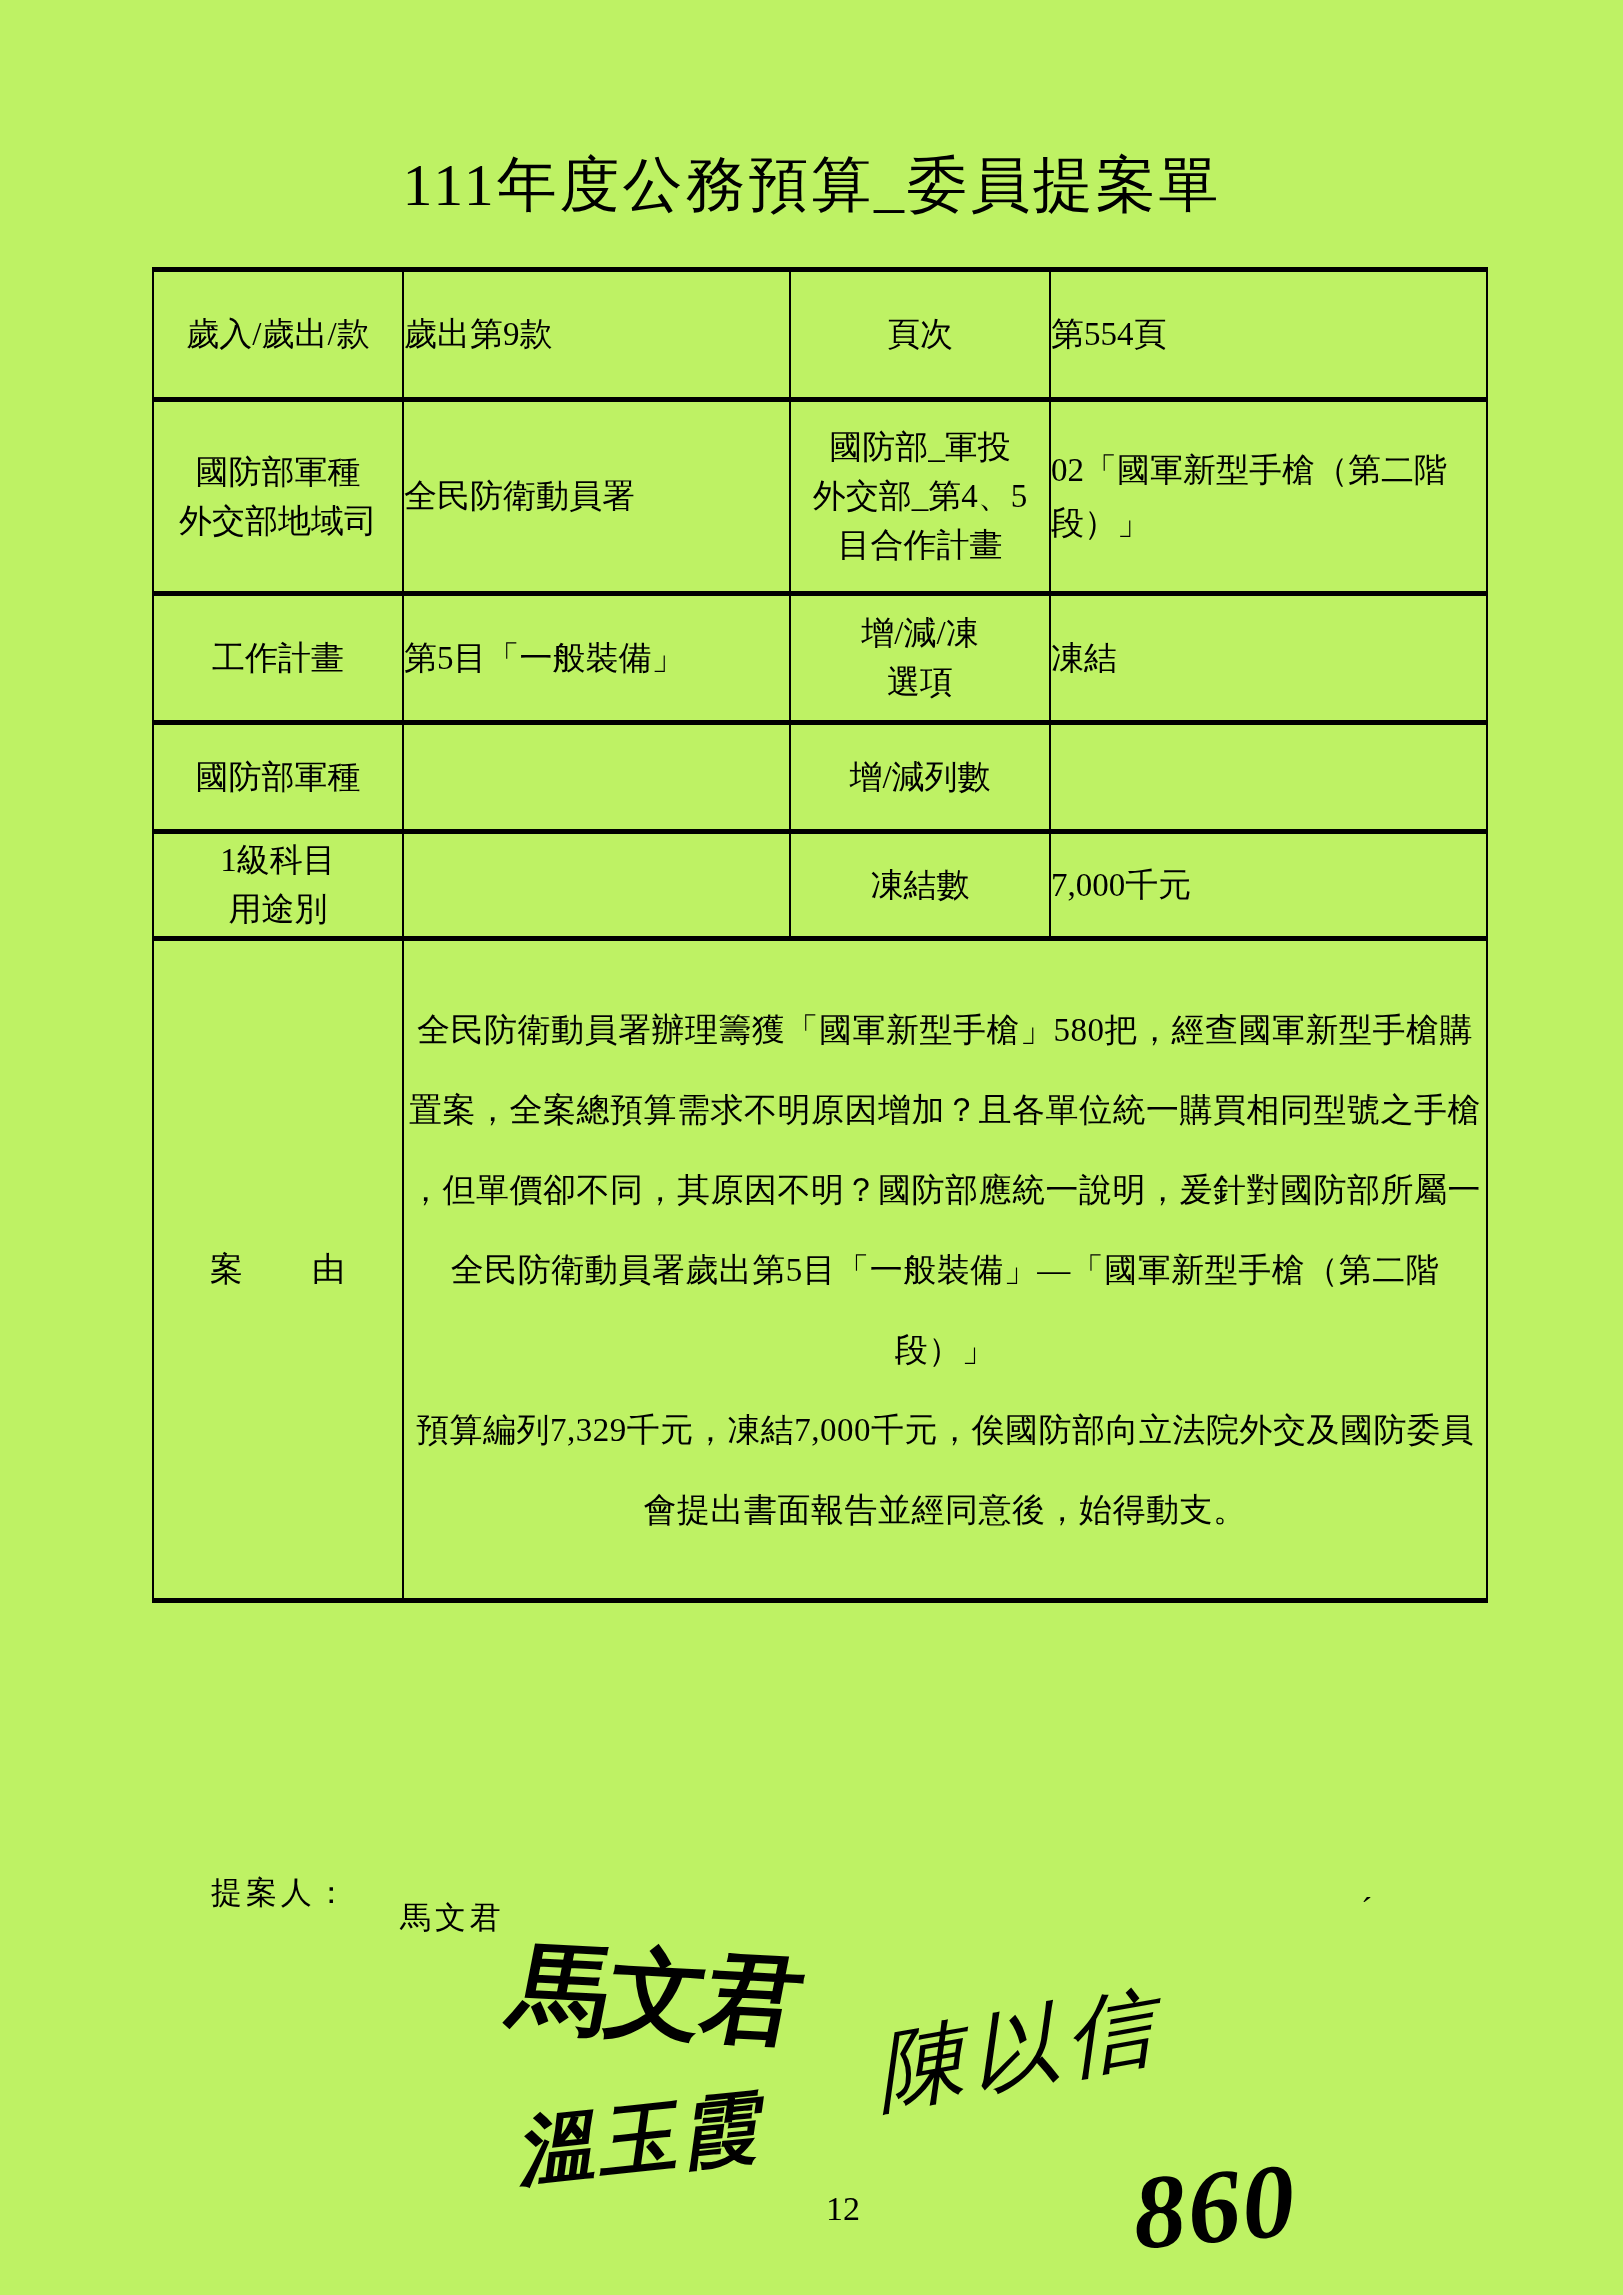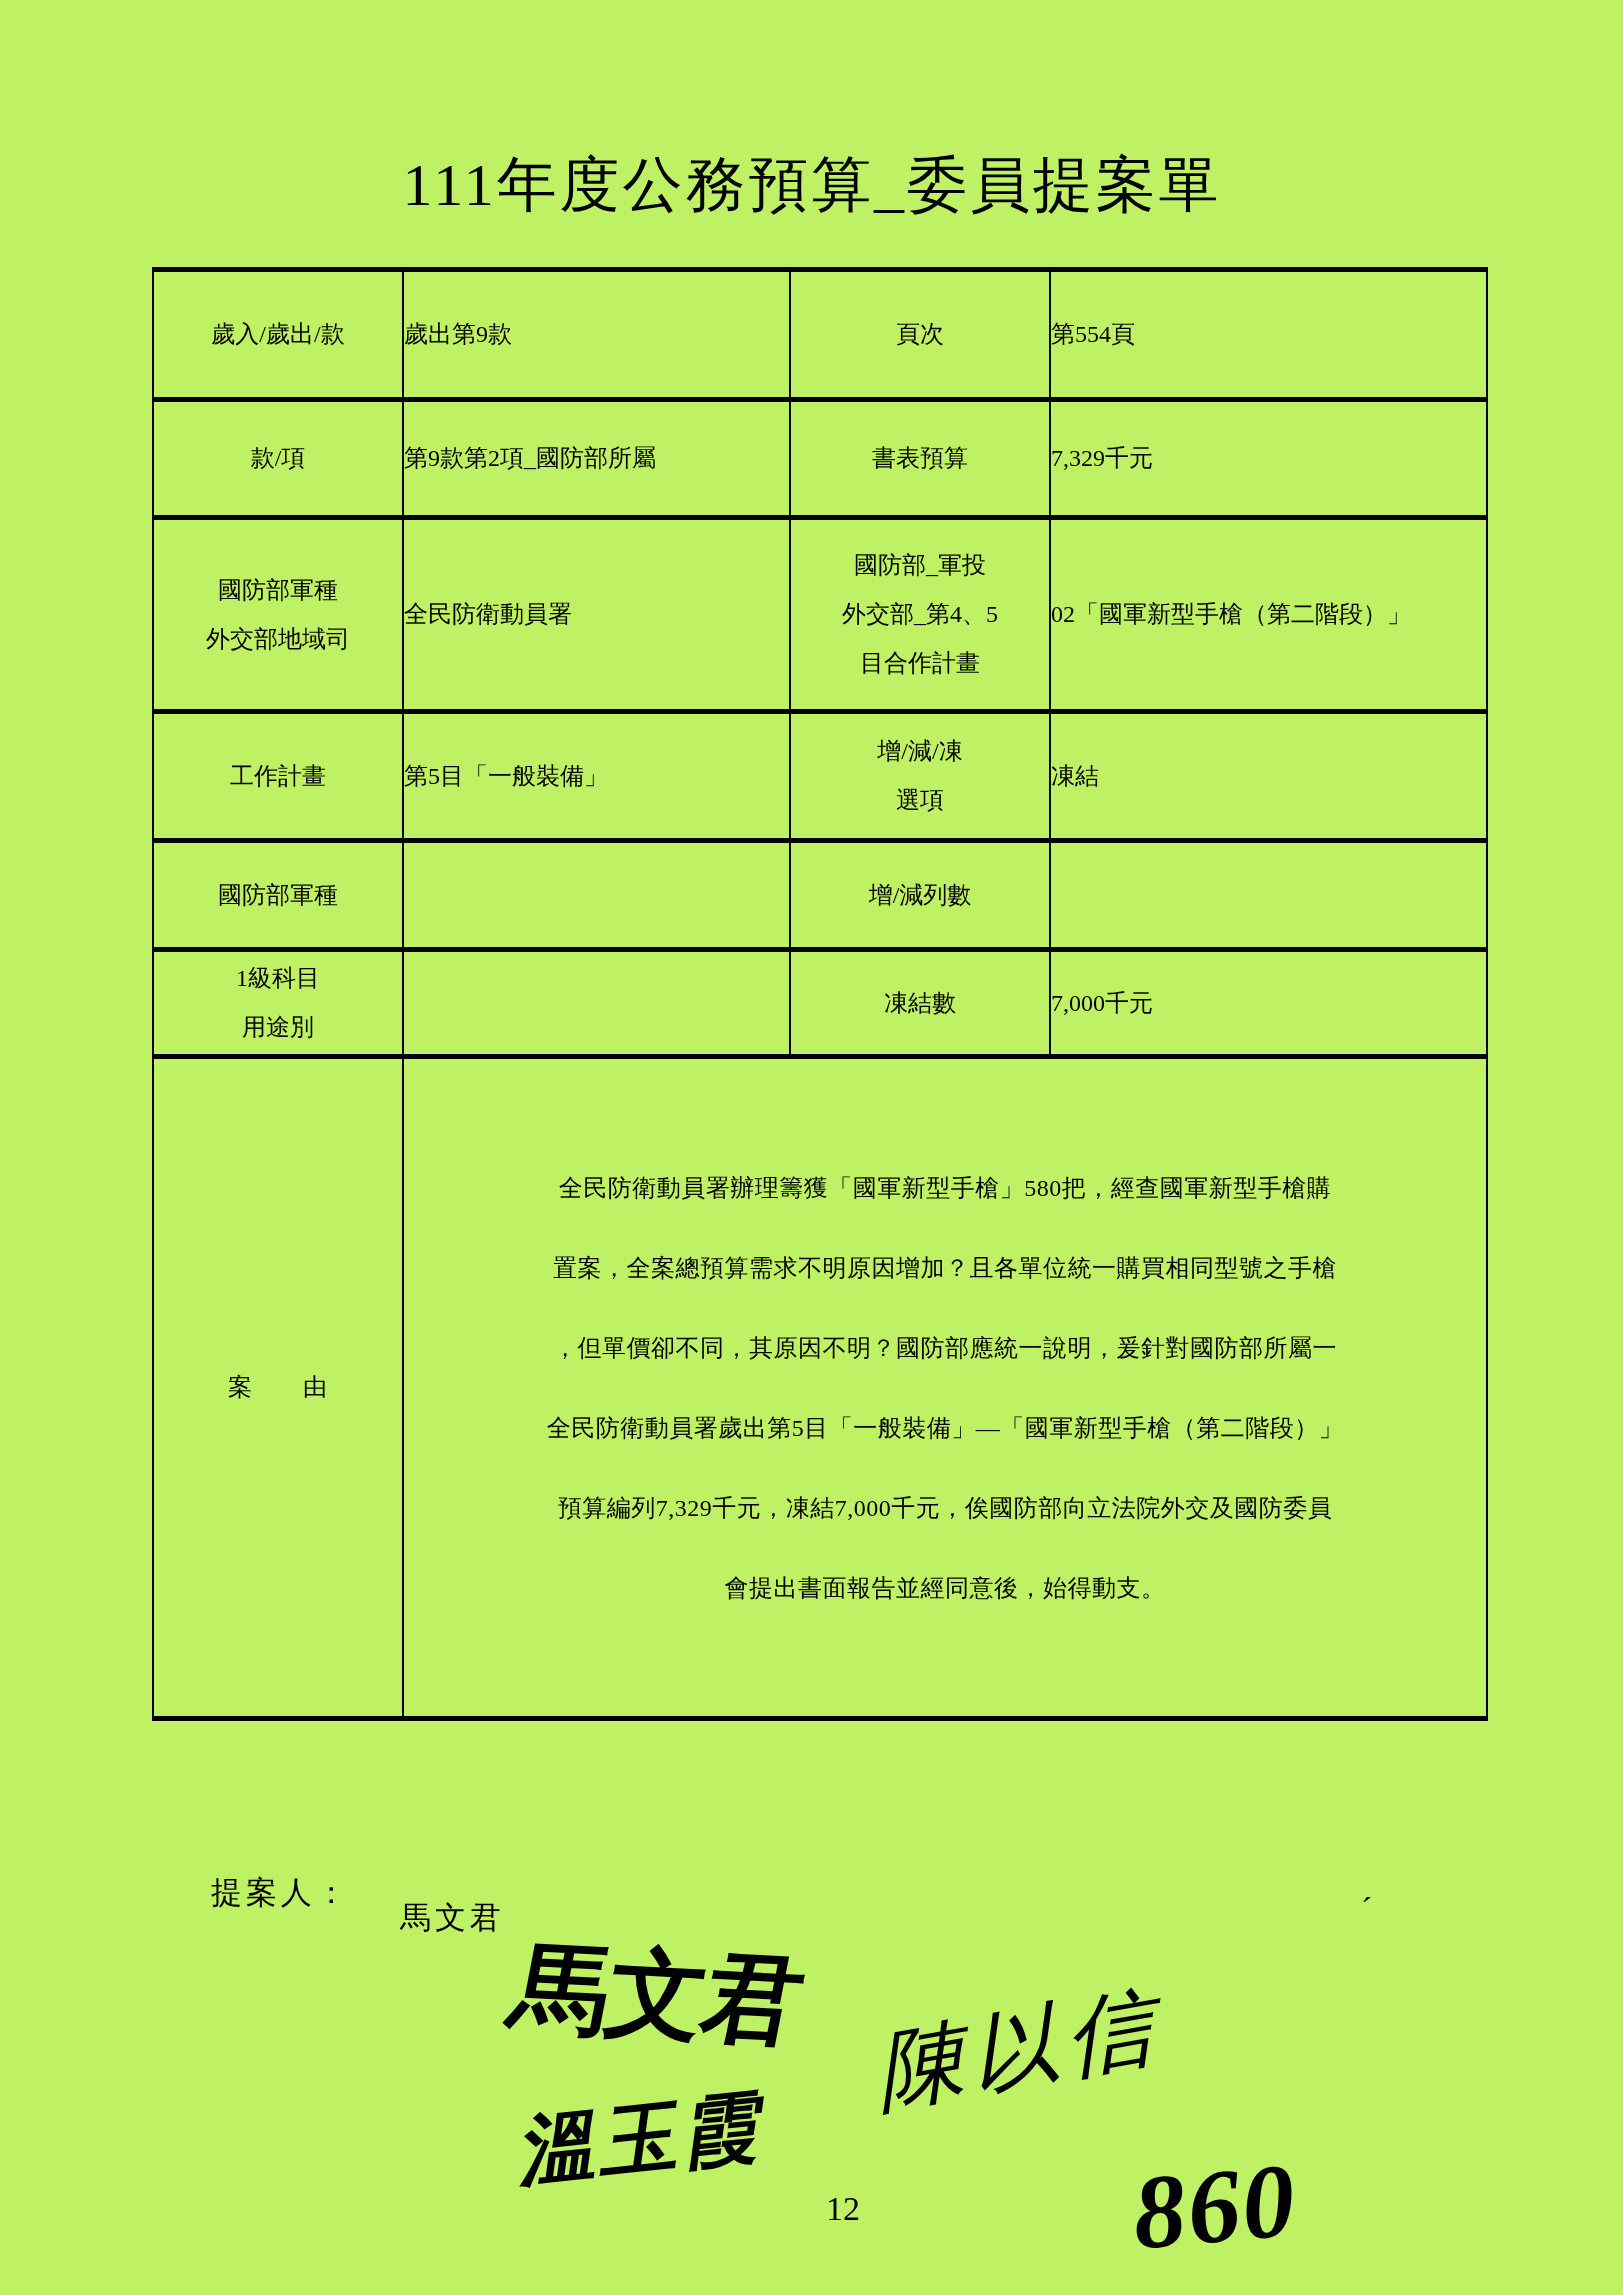--- a/index.html
+++ b/index.html
@@ -16,21 +16,21 @@
     text-align:center;font-size:60px;letter-spacing:2.9px;font-weight:500;
   }
 
   table.form{
     position:absolute;left:152px;top:267px;
     width:1334px;border-collapse:collapse;table-layout:fixed;
   }
   table.form td{
     border-left:2.9px solid #000;border-right:2.9px solid #000;
     border-top:5.4px solid #000;border-bottom:5.4px solid #000;
-    font-size:24px;vertical-align:middle;padding:0;
+    font-size:33px;vertical-align:middle;padding:0;
     white-space:pre-line;overflow:hidden;
   }
   td.lbl{text-align:center;line-height:49px;}
   td.val{text-align:left;padding:3.9px 8.8px;line-height:53px;}
   td.case-lbl{text-align:center;font-size:35px;letter-spacing:1px;margin-left:11px;}
   td.case-val{
     vertical-align:top;text-align:center;
     padding:17.7px 3.9px 0 6.9px;
     font-size:31px;line-height:80px;letter-spacing:0.5px;
   }
@@ -61,26 +61,20 @@
         <col style="width:387px">
       <col style="width:260px">
         <col style="width:437px">
     </colgroup>
     <tbody>
         <tr style="height:130px">
       <td class="lbl">歲入/歲出/款</td>
       <td class="val">歲出第9款</td>
       <td class="lbl">頁次</td>
       <td class="val">第554頁</td>
-    </tr>
-    <tr style="height:118px">
-      <td class="lbl">款/項</td>
-      <td class="val">第9款第2項_國防部所屬</td>
-      <td class="lbl">書表預算</td>
-      <td class="val">7,329千元</td>
     </tr>
     <tr style="height:194px">
       <td class="lbl">國防部軍種
 外交部地域司</td>
       <td class="val">全民防衛動員署</td>
       <td class="lbl">國防部_軍投
 外交部_第4、5
 目合作計畫</td>
       <td class="val">02「國軍新型手槍（第二階段）」</td>
     </tr>

